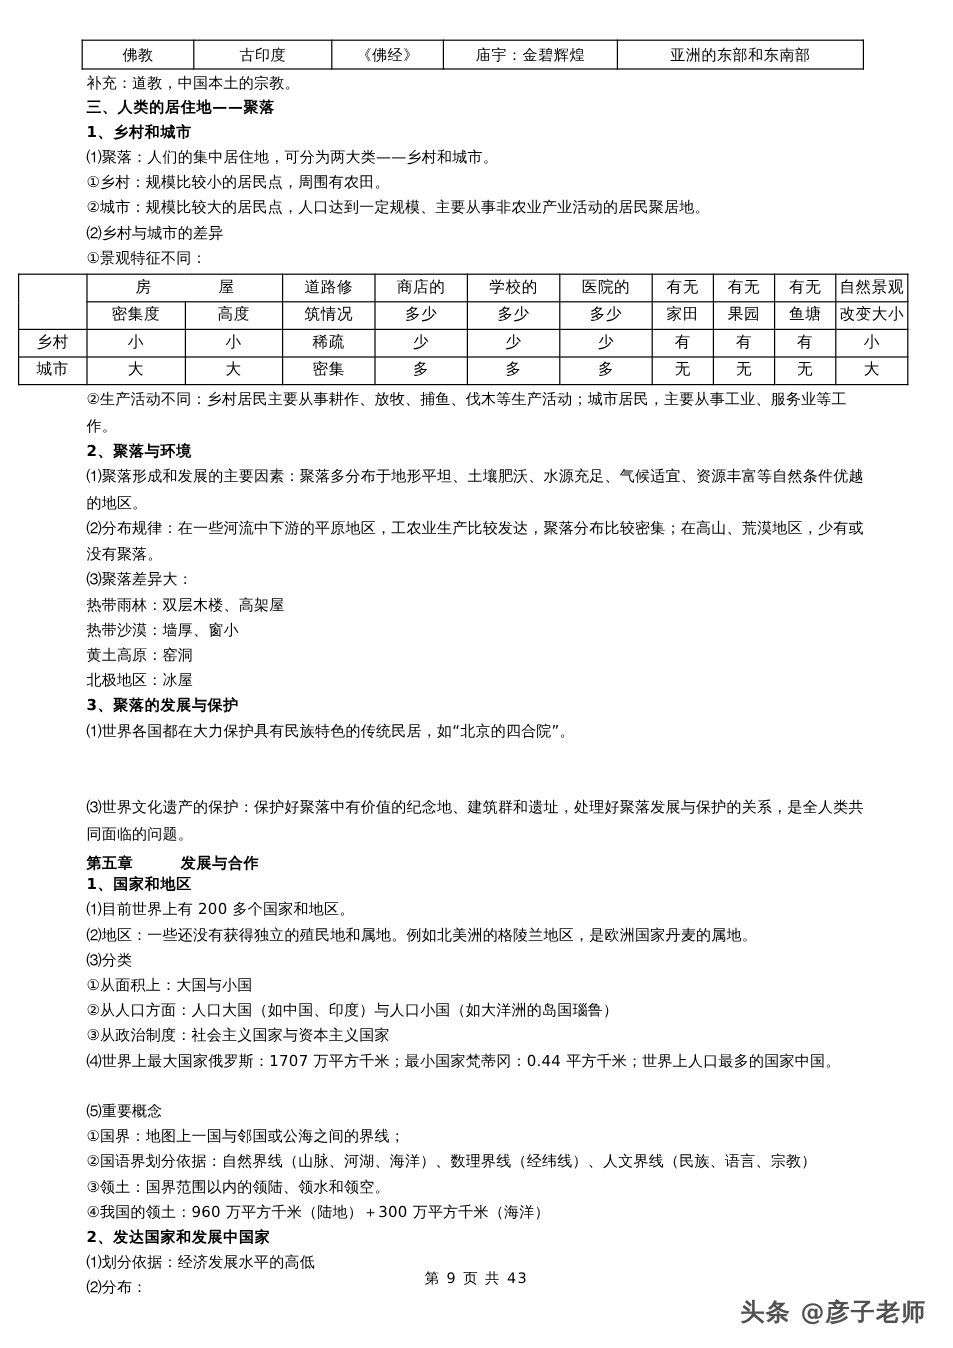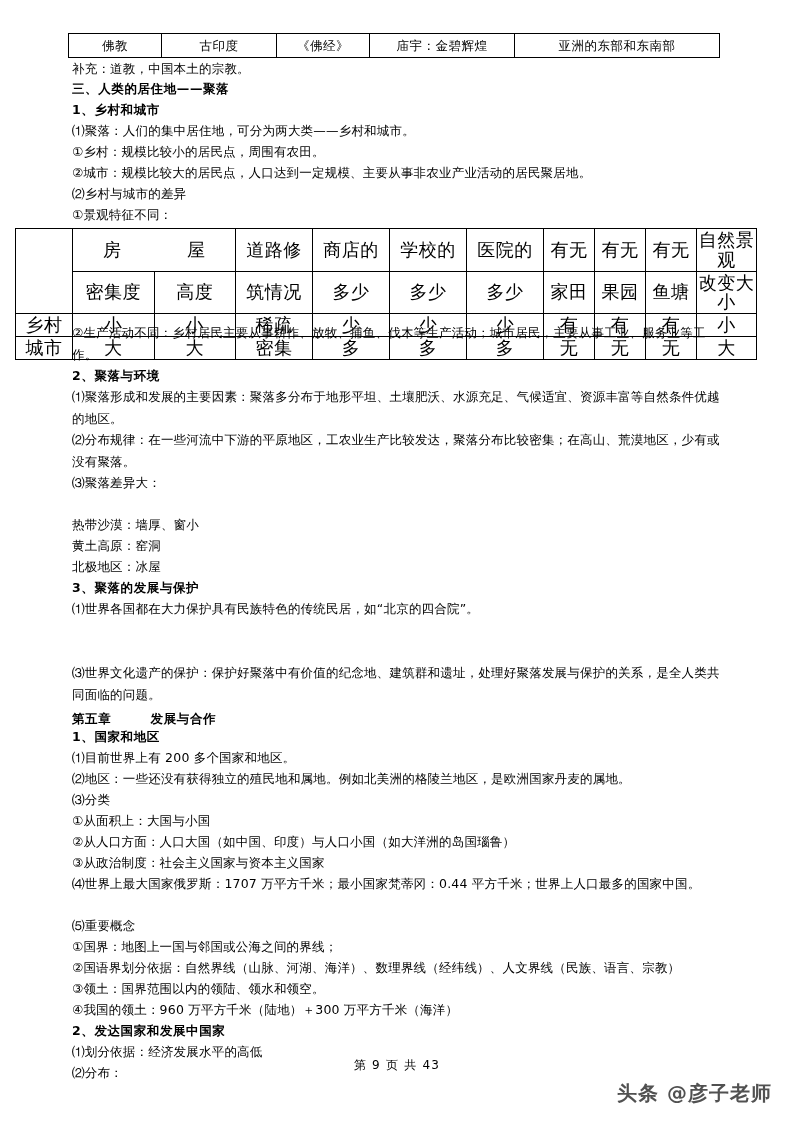--- a/index.html
+++ b/index.html
@@ -70,21 +70,21 @@
     left: 15px;
     top: 228px;
     width: 742px;
     border-collapse: collapse;
     table-layout: fixed;
   }
   .compare-table td {
     border: 1px solid #000;
     text-align: center;
     vertical-align: middle;
-    font-size: 18px;
+    font-size: 13px;
     line-height: 1.1;
     height: 20px;
     padding: 1px 1px;
     letter-spacing: 0.5px;
   }
   .compare-table td.blank-corner {
     border-top: 1px solid #000;
     border-left: 1px solid #000;
   }
   .house-span {
@@ -226,20 +226,23 @@
   </div>
   <div class="block" style="top:386px;">
     <p class="txt">⑴聚落形成和发展的主要因素：聚落多分布于地形平坦、土壤肥沃、水源充足、气候适宜、资源丰富等自然条件优越的地区。</p>
   </div>
   <div class="block" style="top:429px;">
     <p class="txt">⑵分布规律：在一些河流中下游的平原地区，工农业生产比较发达，聚落分布比较密集；在高山、荒漠地区，少有或没有聚落。</p>
   </div>
   <div class="block" style="top:472px;">
     <p class="txt">⑶聚落差异大：</p>
   </div>
+  <div class="block" style="top:493px;">
+    <p class="txt">热带雨林：双层木楼、高架屋</p>
+  </div>
   <div class="block" style="top:514px;">
     <p class="txt">热带沙漠：墙厚、窗小</p>
   </div>
   <div class="block" style="top:535px;">
     <p class="txt">黄土高原：窑洞</p>
   </div>
   <div class="block" style="top:556px;">
     <p class="txt">北极地区：冰屋</p>
   </div>
 

